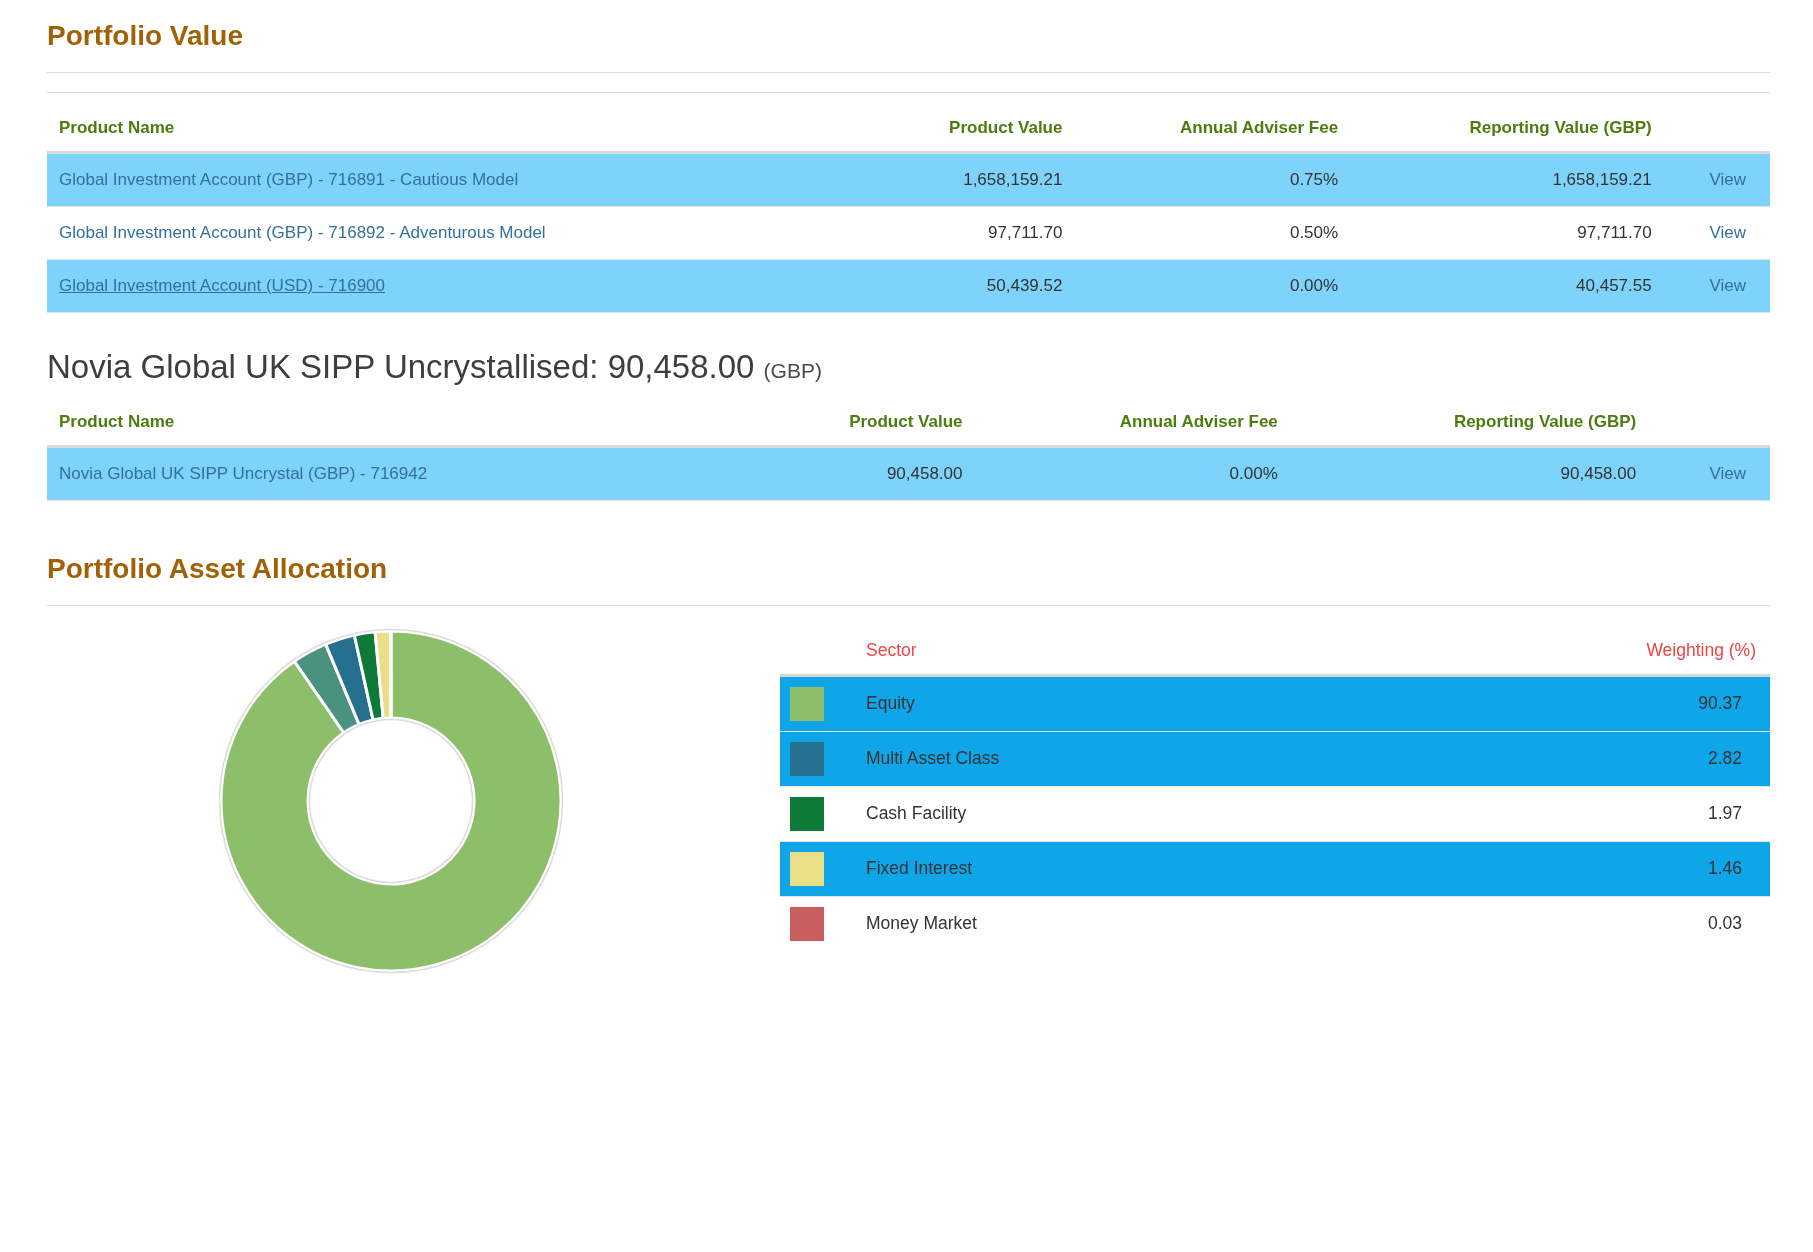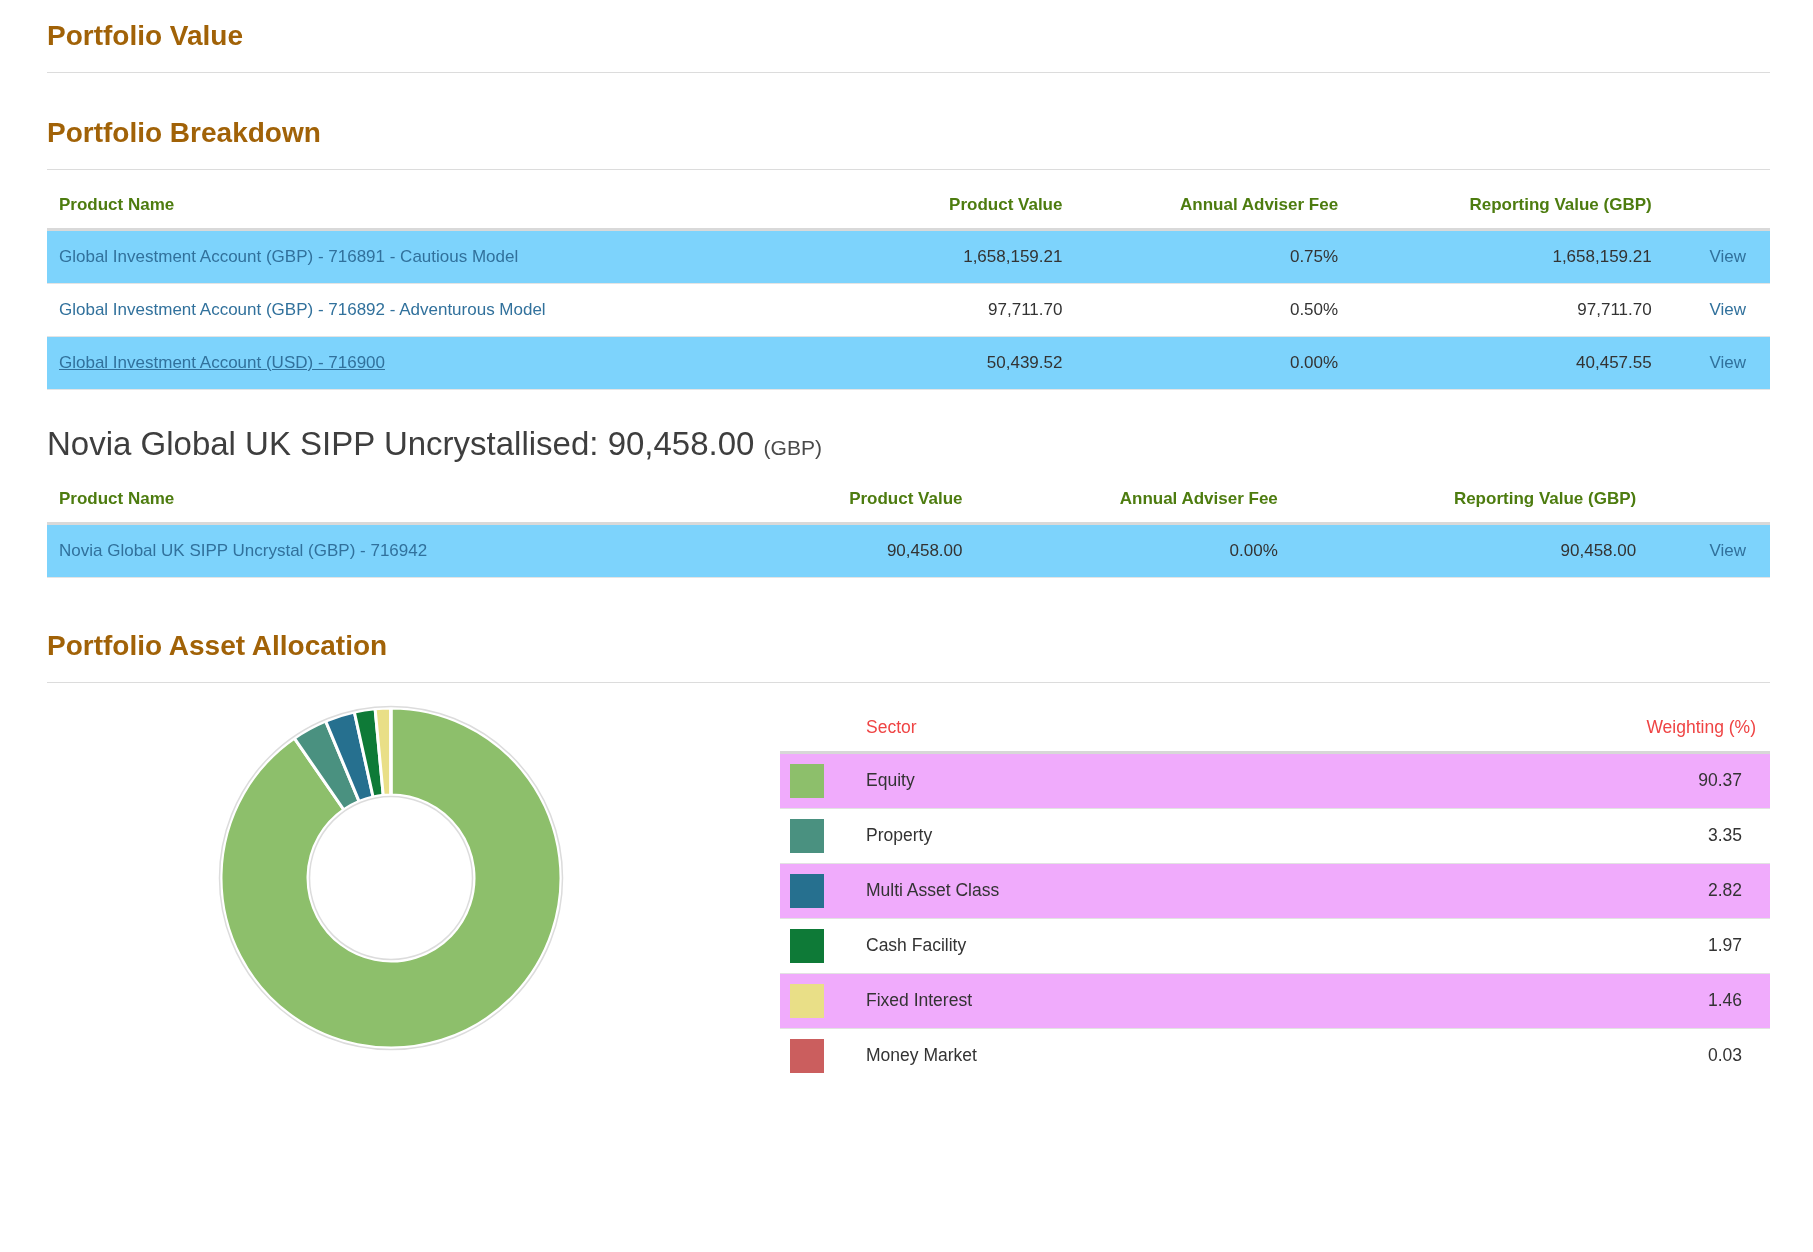--- a/index.html
+++ b/index.html
@@ -105,39 +105,38 @@
     white-space: nowrap;
   }
   table.legend th.num, table.legend td.num { text-align: right; padding-right: 28px; }
   table.legend th.num { padding-right: 14px; }
   table.legend td {
     padding: 10px 14px 10px 20px;
     border-top: 1px solid #e2e2e2;
     vertical-align: middle;
   }
   table.legend tbody tr:first-child td { border-top: none; }
-  table.legend tbody tr.odd { background: #f0abfc; }
+  table.legend tbody tr.odd { background: #0ea5e9; }
   table.legend td.sw-cell { padding: 10px 0 10px 10px; }
   .swatch {
     display: block;
     width: 34px; height: 34px;
   }
   col.sw-col { width: 66px; }
   col.weight-col { width: 260px; }
 </style>
 </head>
 <body>
 
 <div class="page">
 
   <h1 class="page-heading">Portfolio Value</h1>
   <hr class="rule">
 
 
-  <h1 class="page-heading h1-breakdown">Portfolio Breakdown</h1>
   <hr class="rule">
 
   <div id="sections">
       <table class="product-table">
         <colgroup>
           <col style="width: 38%;">
           <col style="width: 21.4%;">
           <col style="width: 16%;">
           <col style="width: 18.2%;">
           <col style="width: 6.4%;">
@@ -234,27 +233,20 @@
         </tr>
       </thead>
       <tbody id="legend-body">
           <tr class="odd">
             <td class="sw-cell">
               <span class="swatch" style="background: rgb(141, 191, 107);"></span>
             </td>
             <td>Equity</td>
             <td class="num">90.37</td>
           </tr>
-          <tr class="even">
-            <td class="sw-cell">
-              <span class="swatch" style="background: rgb(74, 145, 128);"></span>
-            </td>
-            <td>Property</td>
-            <td class="num">3.35</td>
-          </tr>
           <tr class="odd">
             <td class="sw-cell">
               <span class="swatch" style="background: rgb(38, 112, 143);"></span>
             </td>
             <td>Multi Asset Class</td>
             <td class="num">2.82</td>
           </tr>
           <tr class="even">
             <td class="sw-cell">
               <span class="swatch" style="background: rgb(14, 122, 55);"></span>

